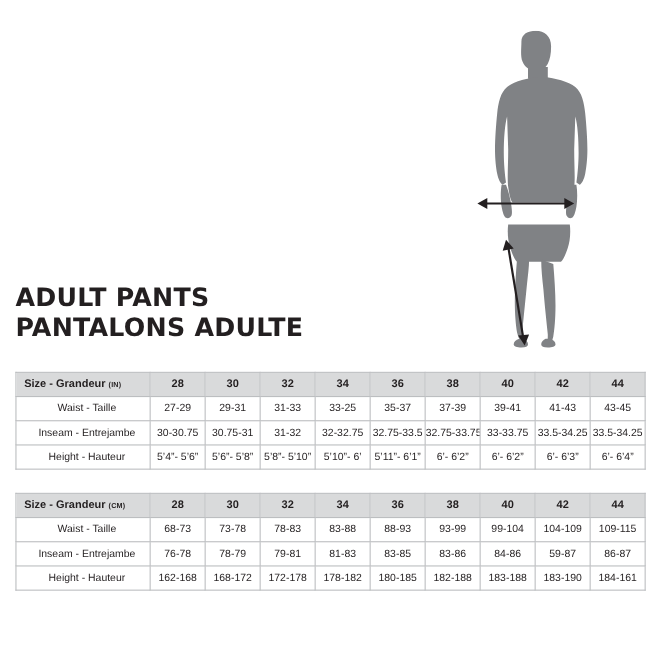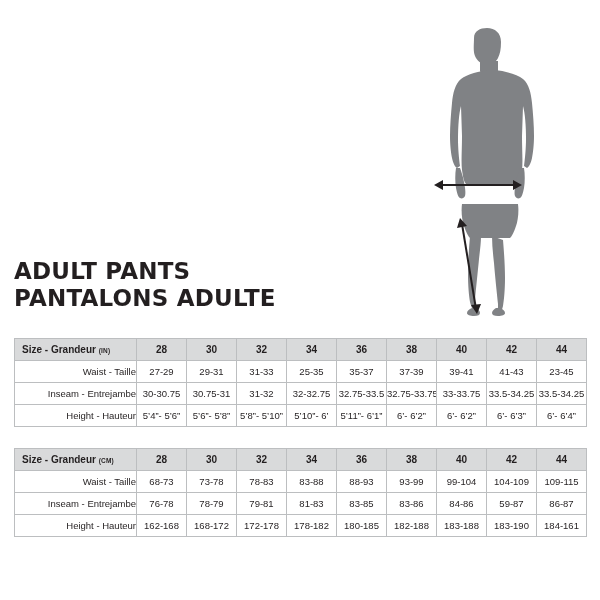--- a/index.html
+++ b/index.html
@@ -80,21 +80,21 @@
   table.size-table tr.header-row th {
     background: #d9dadb;
     font-weight: bold;
     font-size: 10px;
   }
   table.size-table tr.header-row td.label-cell {
     text-align: left;
     padding-left: 7px;
   }
   table.size-table td.label-cell {
-    text-align: right;
+    text-align: center;
     padding-left: 7px;
   }
   .unit-sup {
     font-size: 6.5px;
     font-weight: bold;
     vertical-align: baseline;
     letter-spacing: 0.2px;
   }
   .table-note {
     text-align: right;
@@ -215,26 +215,26 @@
           <td>38</td>
           <td>40</td>
           <td>42</td>
           <td>44</td>
         </tr>
         <tr>
           <td class="label-cell">Waist - Taille</td>
           <td>27-29</td>
           <td>29-31</td>
           <td>31-33</td>
-          <td>25-35</td>
+          <td>33-25</td>
           <td>35-37</td>
           <td>37-39</td>
           <td>39-41</td>
           <td>41-43</td>
-          <td>23-45</td>
+          <td>43-45</td>
         </tr>
         <tr>
           <td class="label-cell">Inseam - Entrejambe</td>
           <td>30-30.75</td>
           <td>30.75-31</td>
           <td>31-32</td>
           <td>32-32.75</td>
           <td>32.75-33.5</td>
           <td>32.75-33.75</td>
           <td>33-33.75</td>

